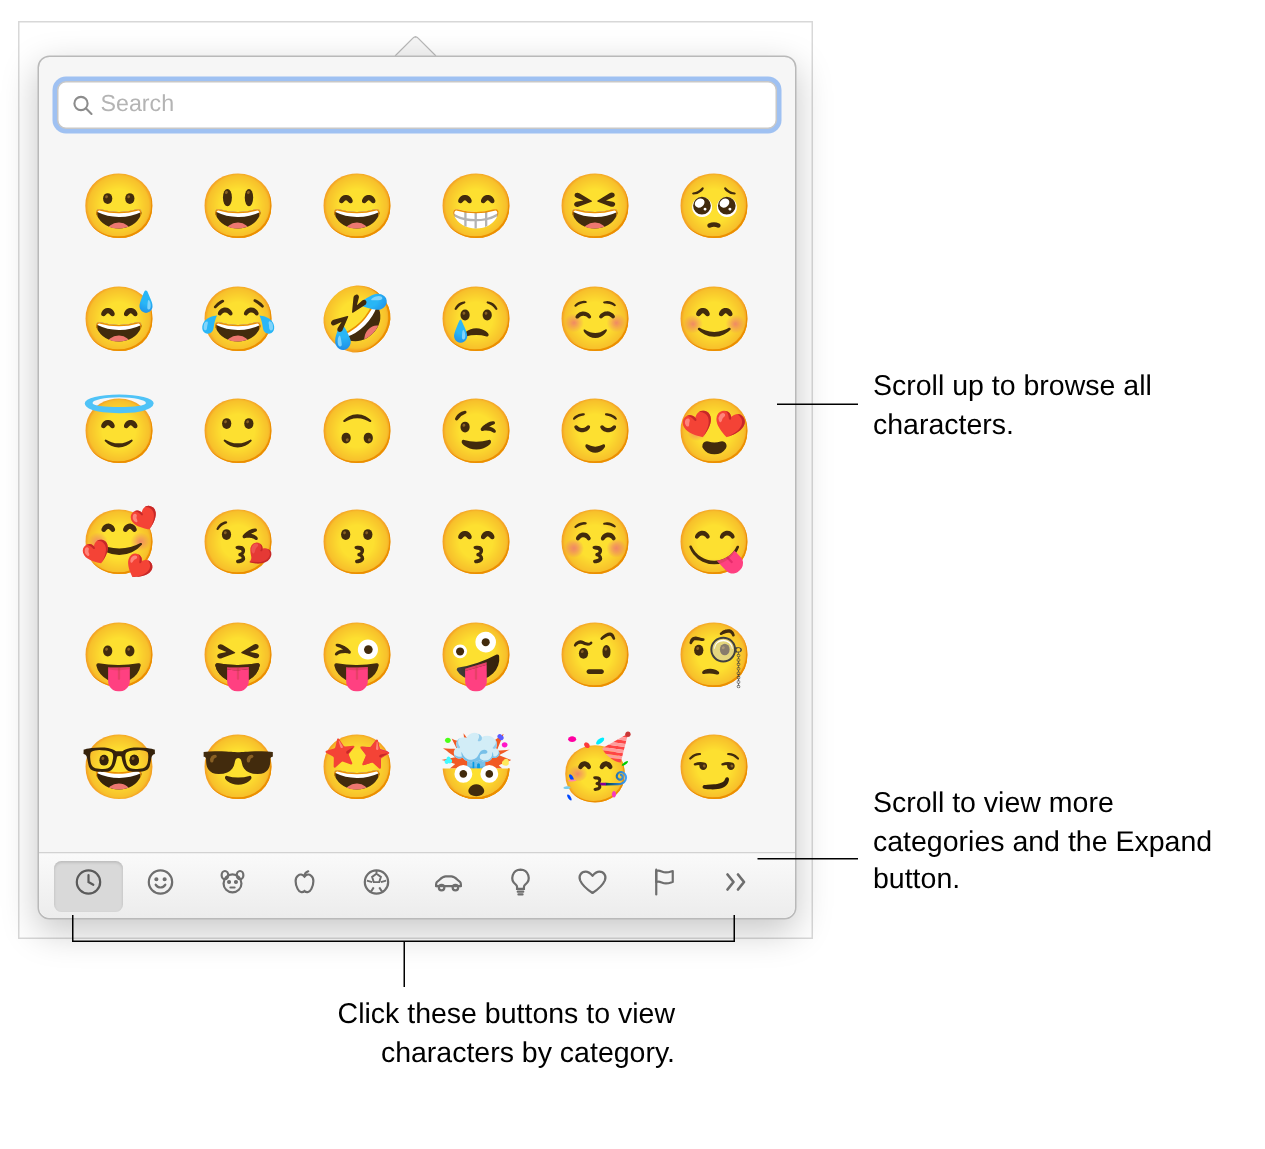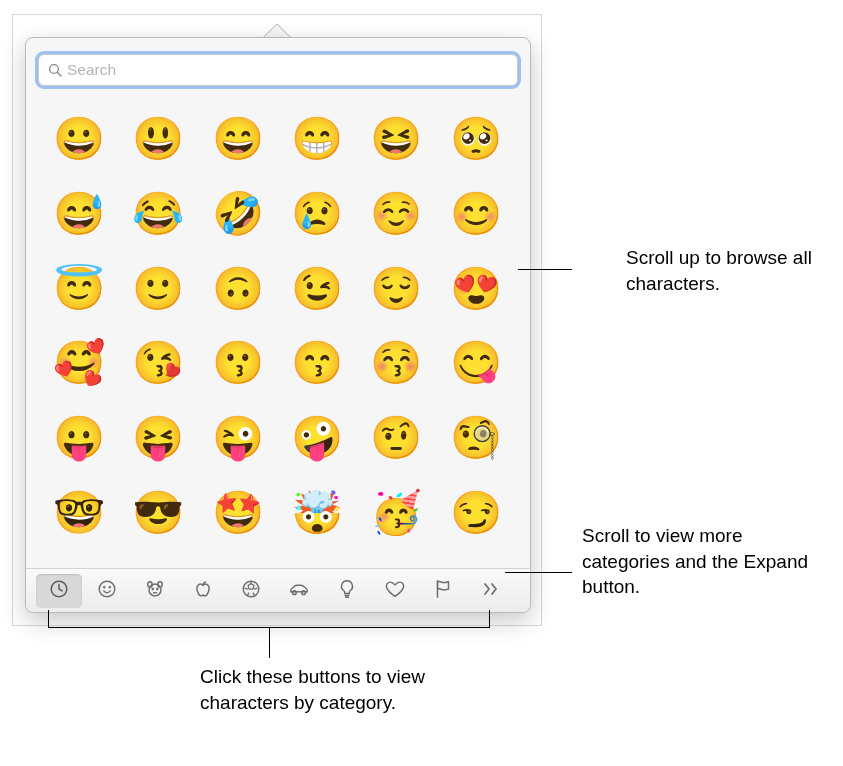--- a/index.html
+++ b/index.html
@@ -252,20 +252,20 @@
           <span><svg width="20" height="20" viewBox="0 0 20 20" fill="none">
               <path d="M4 5l4 5-4 5M11 5l4 5-4 5" stroke-width="1.8" stroke-linecap="round" stroke-linejoin="round"></path>
             </svg></span>
         </div>
       </div>
 
   </div>
 </div>
 
 <div class="lead-line" style="left:518px; top:269px; width:54px;"></div>
-<div class="callout" style="left:582px; top:245px;margin-left:44px;">Scroll up to browse all characters.</div>
+<div class="callout" style="left:582px; top:245px;">Scroll up to browse all characters.</div>
 
 <div class="lead-line" style="left:505px; top:572px; width:67px;"></div>
 <div class="callout" style="left:582px; top:523px;">Scroll to view more categories and the Expand button.</div>
 
 <div class="bracket bottom"></div>
 <div class="bracket-stem" style="left:269px; top:628px; height:30px;"></div>
-<div class="callout" style="left:200px; top:664px;">Click these buttons to view characters by category.</div>
+<div class="callout" style="left:200px; top:664px;text-align:right;">Click these buttons to view characters by category.</div>
 
 </body></html>

